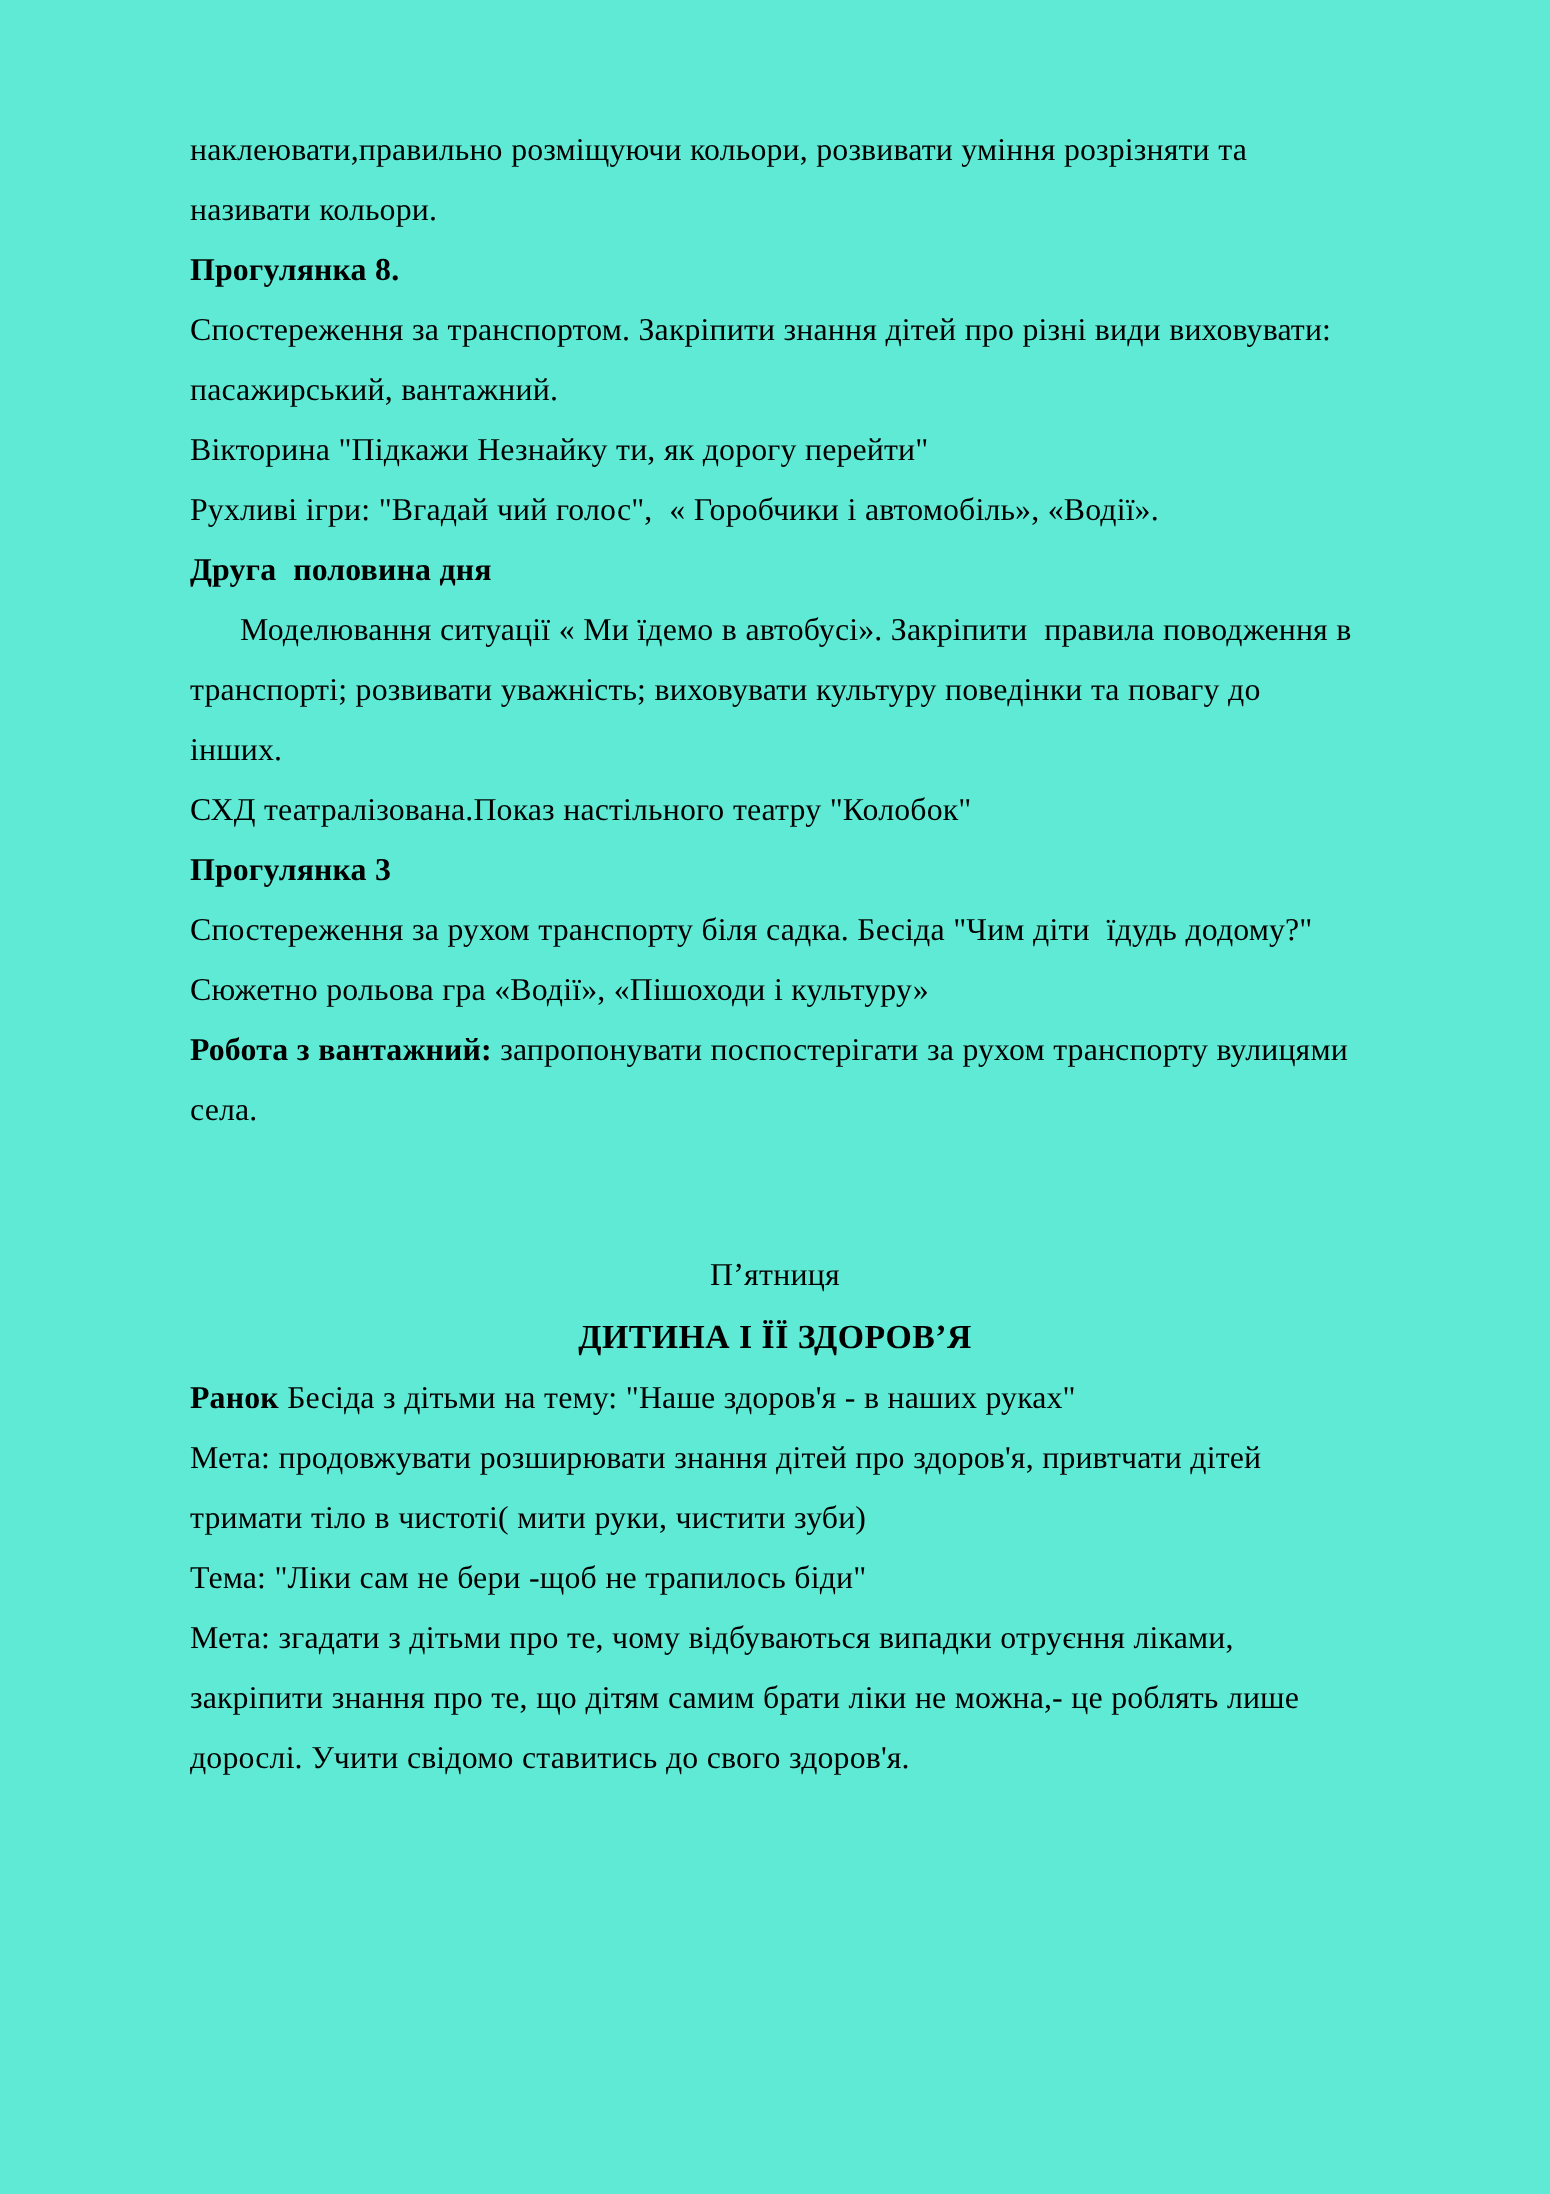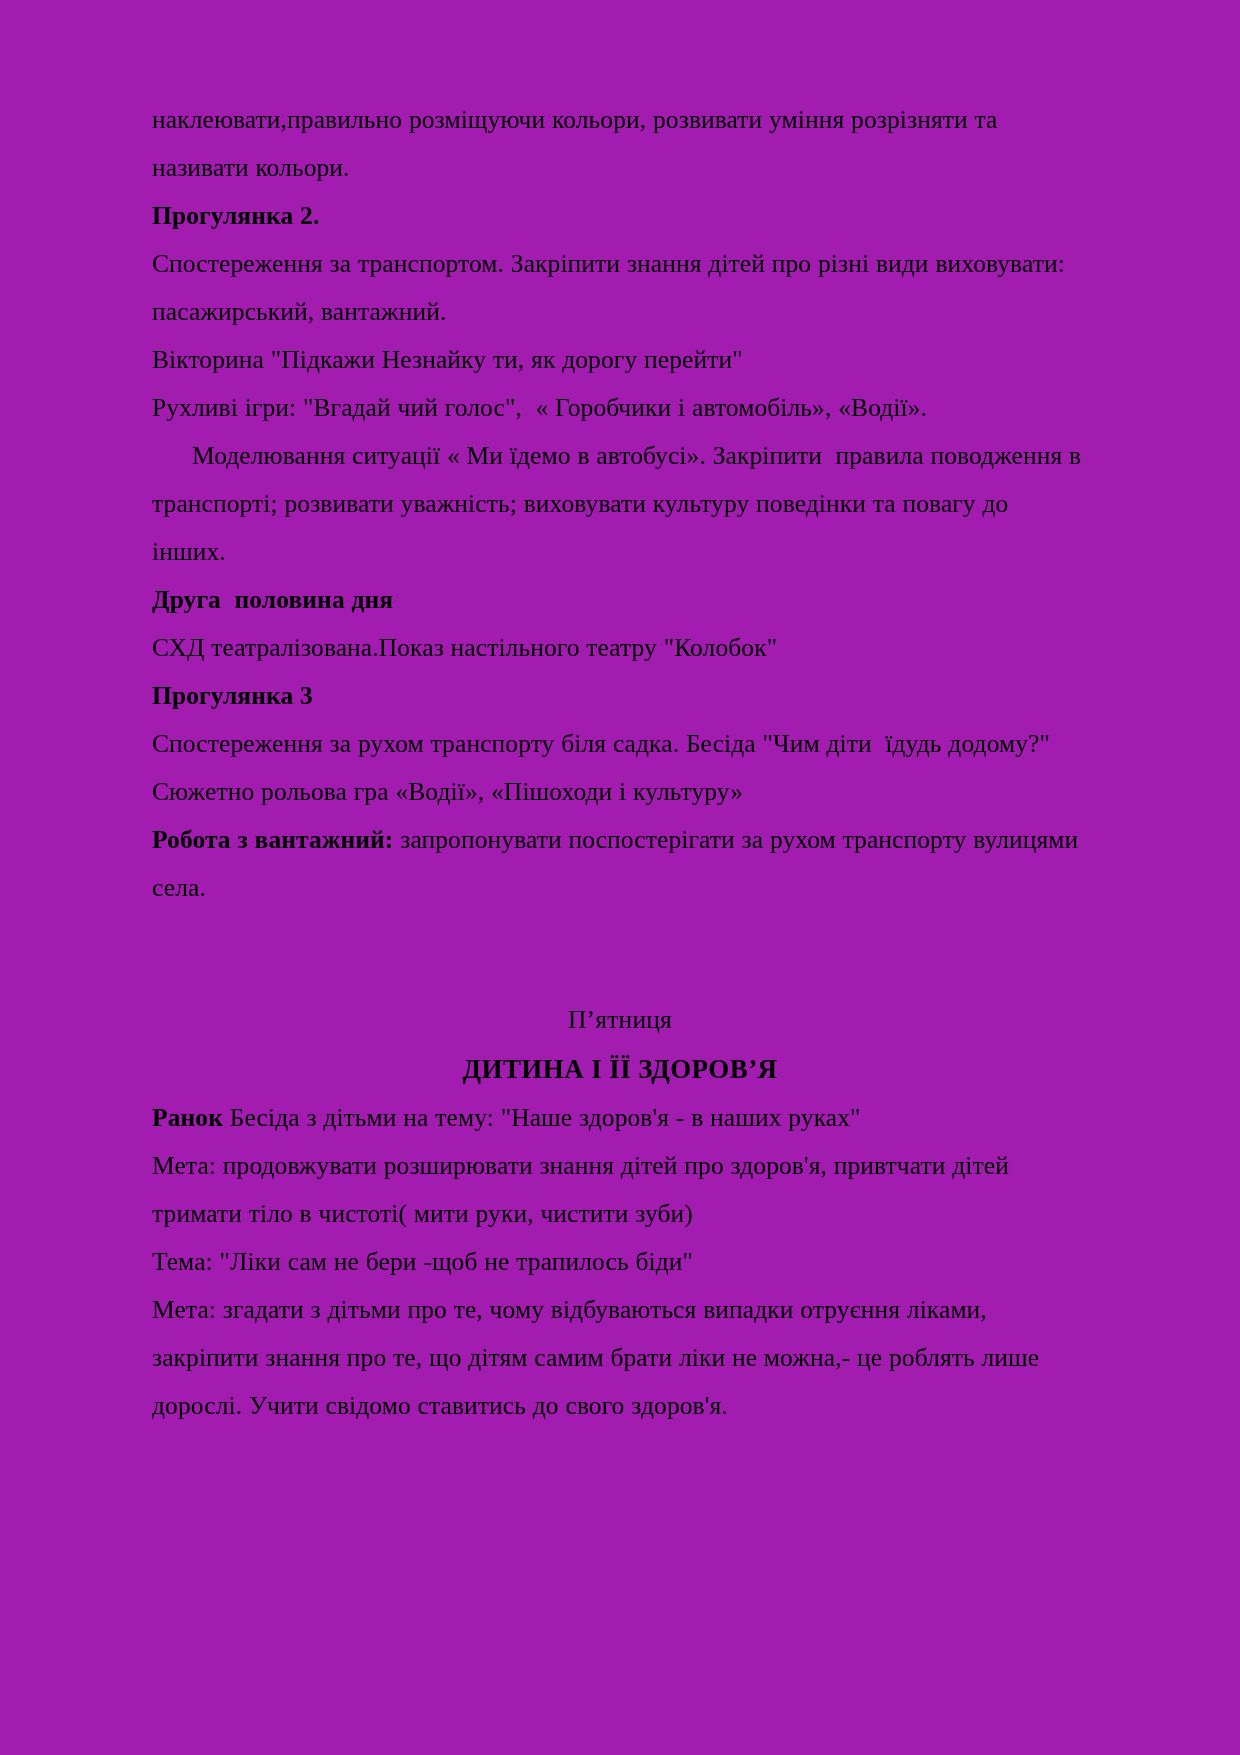--- a/index.html
+++ b/index.html
@@ -9,21 +9,21 @@
     background: #ffffff;
   }
   body {
     font-family: "Liberation Serif", "DejaVu Serif", serif;
     color: #000000;
   }
   .page {
     position: relative;
     width: 1240px;
     height: 1755px;
-    background: #a21caf;
+    background: #5eead4;
     box-sizing: border-box;
     overflow: hidden;
   }
   .content {
     position: absolute;
     left: 152px;
     top: 96px;
     width: 936px;
   }
   p.line {
@@ -65,31 +65,31 @@
   }
 </style>
 </head>
 <body>
 
 <div class="page">
   <div class="content">
 
     <p class="line">наклеювати,правильно розміщуючи кольори, розвивати уміння розрізняти та називати кольори.</p>
 
-    <p class="line bold">Прогулянка 2.</p>
+    <p class="line bold">Прогулянка 8.</p>
 
     <p class="line">Спостереження за транспортом. Закріпити знання дітей про різні види виховувати: пасажирський, вантажний.</p>
 
     <p class="line">Вікторина "Підкажи Незнайку ти, як дорогу перейти"</p>
 
     <p class="line">Рухливі ігри: "Вгадай чий голос",  « Горобчики і автомобіль», «Водії».</p>
 
+    <p class="line bold">Друга  половина дня</p>
+
     <p class="line indent">Моделювання ситуації « Ми їдемо в автобусі». Закріпити  правила поводження в транспорті; розвивати уважність; виховувати культуру поведінки та повагу до інших.</p>
-
-    <p class="line bold">Друга  половина дня</p>
 
     <p class="line">СХД театралізована.Показ настільного театру "Колобок"</p>
 
     <p class="line bold">Прогулянка 3</p>
 
     <p class="line">Спостереження за рухом транспорту біля садка. Бесіда "Чим діти  їдудь додому?"</p>
 
     <p class="line">Сюжетно рольова гра «Водії», «Пішоходи і культуру»</p>
 
     <p class="line"><span class="head-strong">Робота з вантажний:</span><span> запропонувати поспостерігати за рухом транспорту вулицями  села.</span></p>

